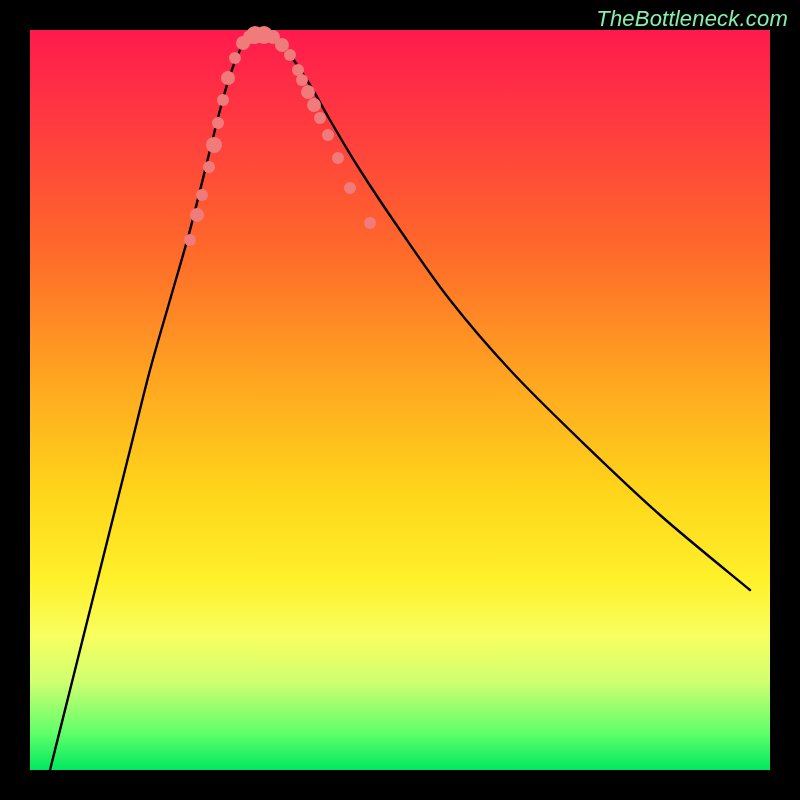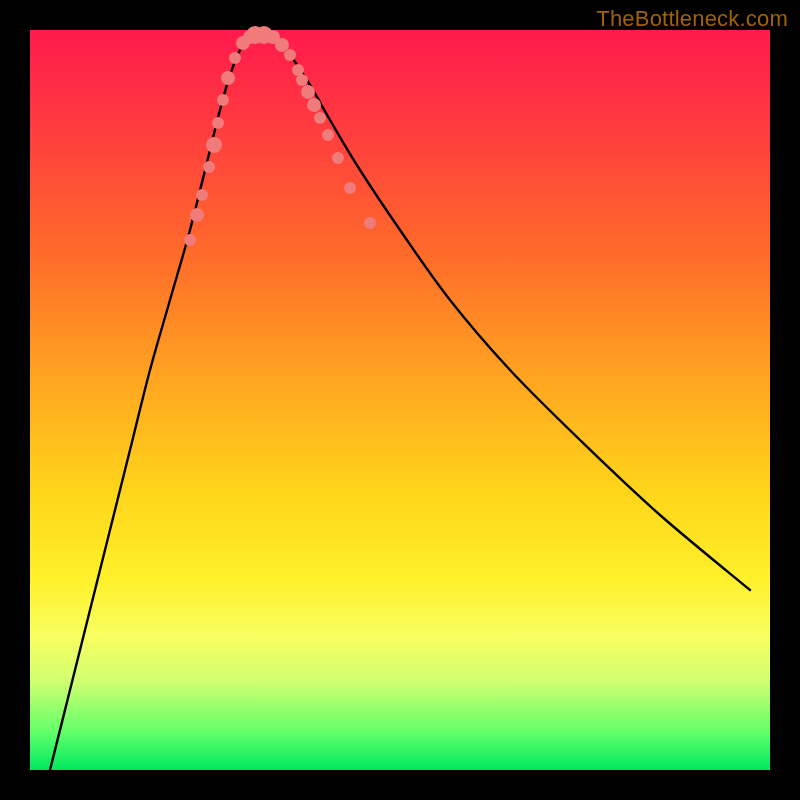--- a/index.html
+++ b/index.html
@@ -38,23 +38,24 @@
       #60ff6a 95%,
       #00e860 100%
     );
   }
   .watermark {
     position: absolute;
     top: 6px;
     right: 12px;
     font-family: Arial, Helvetica, sans-serif;
     font-size: 22px;
-    color: #a16207;
+    color: #86efac;
     letter-spacing: 0.2px;
     user-select: none;
+    font-style: italic;
   }
   svg.curve {
     position: absolute;
     left: 0;
     top: 0;
     width: 740px;
     height: 740px;
     overflow: visible;
   }
 </style>

